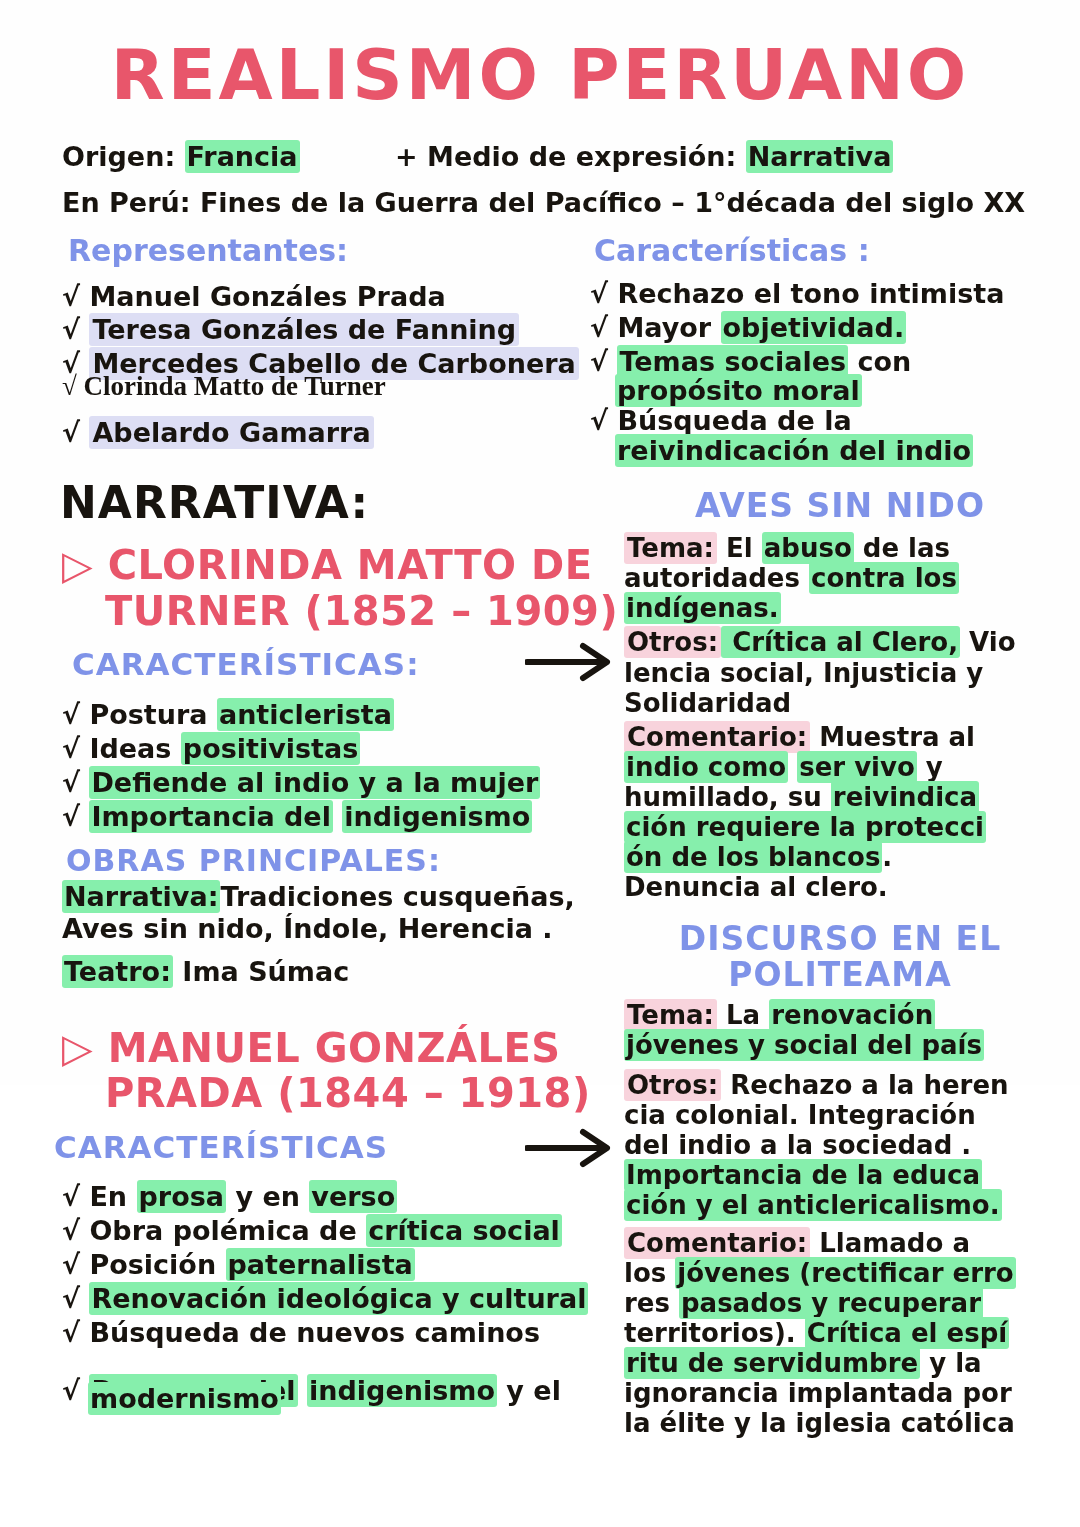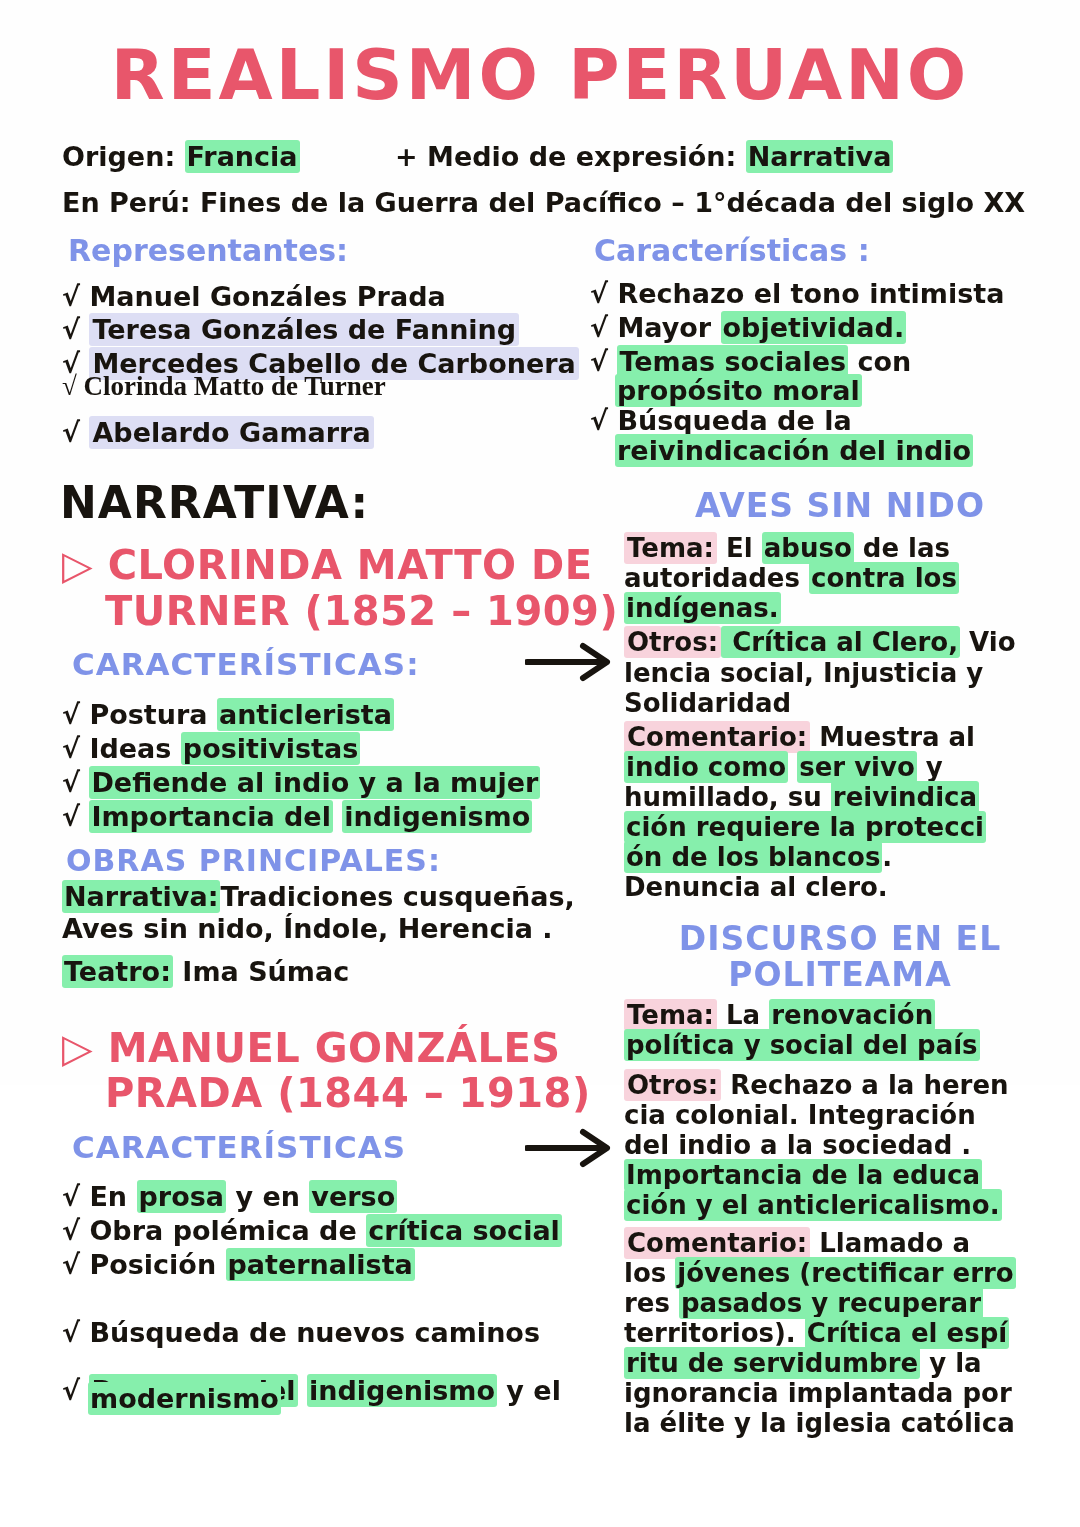--- a/index.html
+++ b/index.html
@@ -282,21 +282,21 @@
   </div>
   <div class="body-r" style="left:624px; top:872px;">Denuncia al clero.</div>
 
   <div class="h-work" style="left:620px; top:920px; width:440px;">DISCURSO EN EL</div>
   <div class="h-work" style="left:620px; top:956px; width:440px;">POLITEAMA</div>
 
   <div class="body-r" style="left:624px; top:1000px;">
     <mark class="p">Tema:</mark><span> La </span><mark class="y">renovación</mark>
   </div>
   <div class="body-r" style="left:624px; top:1030px;">
-    <mark class="y">política y social del país</mark>
+    <mark class="y">jóvenes y social del país</mark>
   </div>
 
   <div class="body-r" style="left:624px; top:1070px;">
     <mark class="p">Otros:</mark><span> Rechazo a la heren</span>
   </div>
   <div class="body-r" style="left:624px; top:1100px;">cia colonial. Integración</div>
   <div class="body-r" style="left:624px; top:1130px;">del indio a la sociedad .</div>
   <div class="body-r" style="left:624px; top:1160px;">
     <mark class="y">Importancia de la educa</mark>
   </div>
@@ -321,33 +321,37 @@
   </div>
   <div class="body-r" style="left:624px; top:1378px;">ignorancia implantada por</div>
   <div class="body-r" style="left:624px; top:1408px;">la élite y la iglesia católica</div>
 
   <div class="h-person" style="left:62px; top:1025px;">
     <span>▷</span>
     <span>MANUEL GONZÁLES</span>
   </div>
   <div class="h-person" style="left:105px; top:1070px;">PRADA (1844 – 1918)</div>
 
-  <div class="h-sub" style="left:72px; top:1129px;">CARACTERÍSTICAS</div>
+  <div class="h-sub" style="left:54px; top:1129px;">CARACTERÍSTICAS</div>
 
   <div class="body-l" style="left:62px; top:1180px;">
     <span class="check">√</span>
     <span>En </span><mark class="y">prosa</mark><span> y en </span><mark class="y">verso</mark>
   </div>
   <div class="body-l" style="left:62px; top:1214px;">
     <span class="check">√</span>
     <span>Obra polémica de </span><mark class="y">crítica social</mark>
   </div>
   <div class="body-l" style="left:62px; top:1248px;">
     <span class="check">√</span>
     <span>Posición </span><mark class="y">paternalista</mark>
+  </div>
+  <div class="body-l" style="left:62px; top:1282px;">
+    <span class="check">√</span>
+    <mark class="y">Renovación ideológica y cultural</mark>
   </div>
   <div class="body-l" style="left:62px; top:1316px;">
     <span class="check">√</span>
     <span>Búsqueda de nuevos caminos</span>
   </div>
   <div class="body-l" style="left:62px; top:1350px;margin-top:24px;">
     <span class="check">√</span>
     <mark class="y">Precursor del</mark><span> </span><mark class="y">indigenismo</mark><span> y el</span>
   </div>
   <div class="body-l" style="left:88px; top:1382px;">

